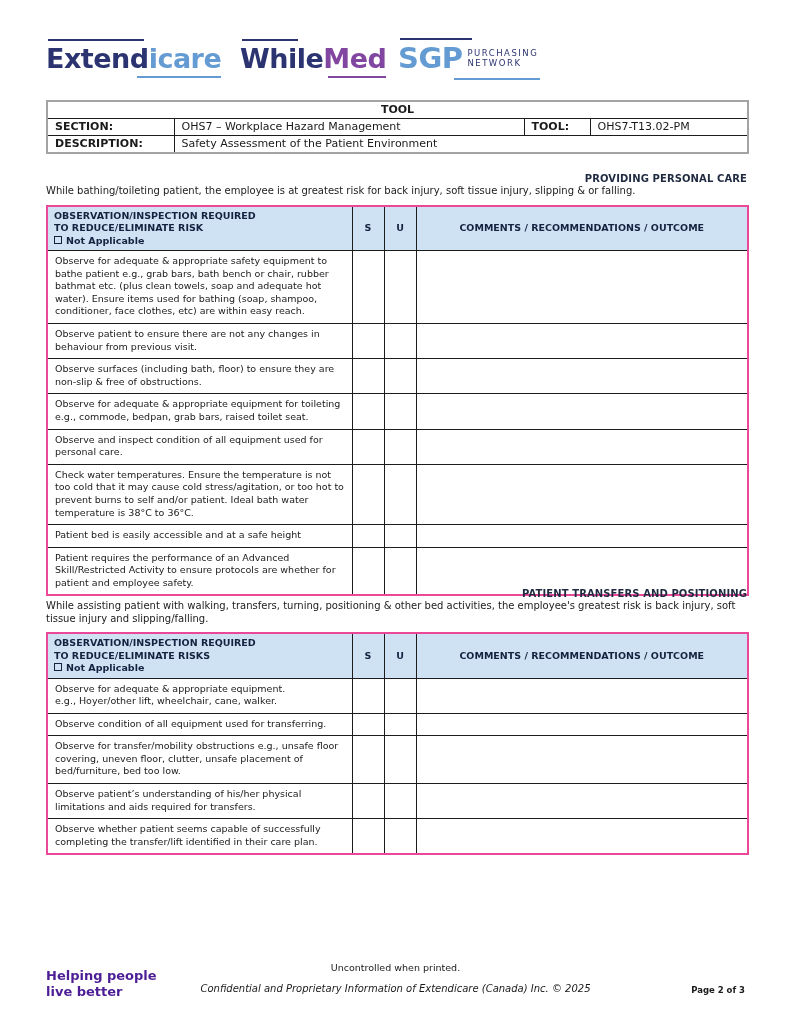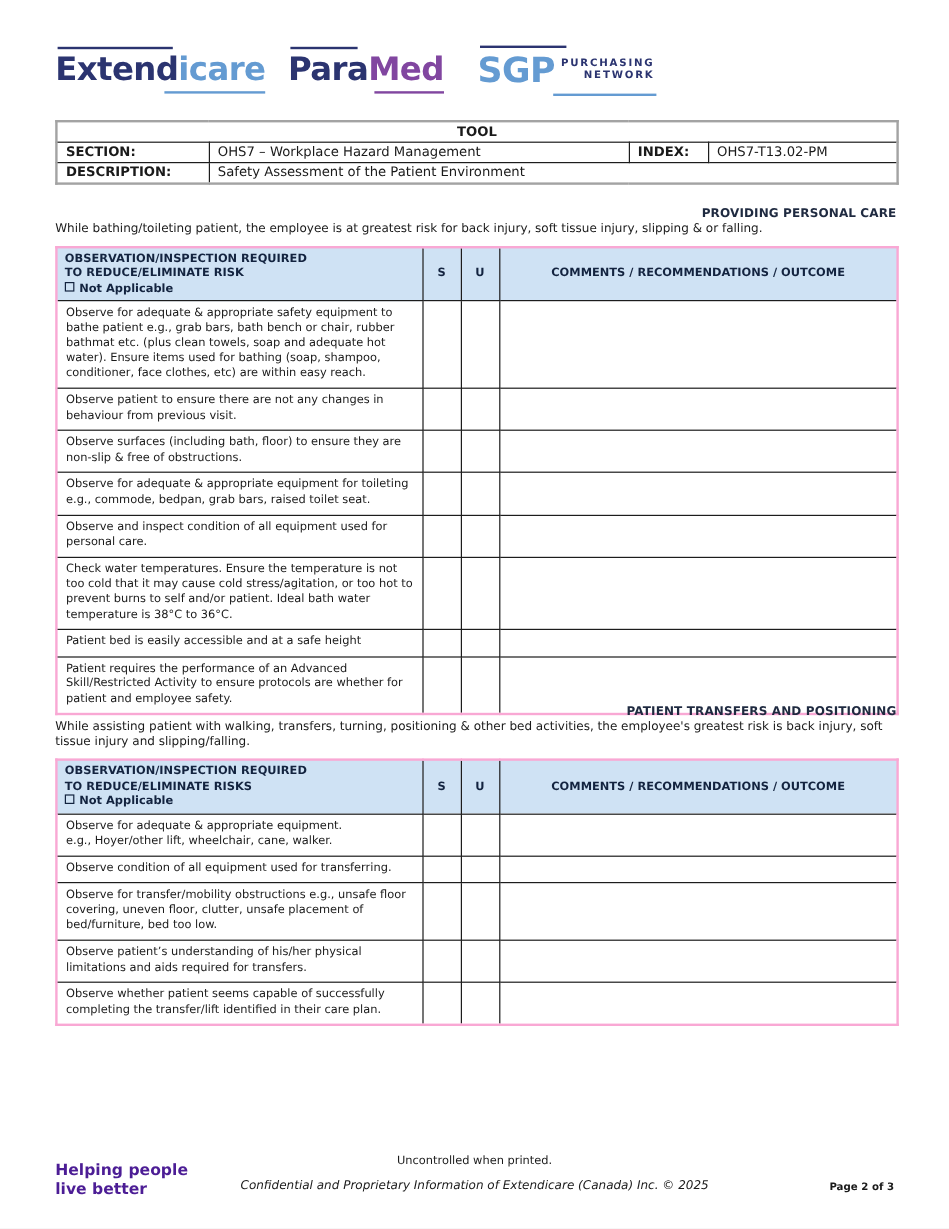--- a/index.html
+++ b/index.html
@@ -21,37 +21,37 @@
   .lg-purple { color:#8146a0; }
   .rule { position:absolute; height:2px; }
   .ext-top   { top:-5px; left:2px;  width:96px;  background:#2b3470; }
   .ext-bot   { bottom:-4px; right:0; width:84px; background:#649bd2; }
   .para-top  { top:-5px; left:2px;  width:56px;  background:#2b3470; }
   .para-bot  { bottom:-4px; right:0; width:58px; background:#8146a0; }
   .sgp-wrap  { position:relative; display:flex; align-items:center; }
   .sgp-top   { top:-4px; left:2px; width:72px; background:#2b3470; }
   .sgp-bot   { bottom:-6px; right:-2px; width:86px; background:#649bd2; }
   .sgp-text  { font-weight:bold; font-size:29px; line-height:32px; letter-spacing:-0.5px; }
-  .sgp-stack { margin-left:5px; font-weight:bold; font-size:8.5px; line-height:10px; letter-spacing:1.5px; color:#2b3470;text-align:right; }
+  .sgp-stack { margin-left:5px; font-weight:normal; font-size:8.5px; line-height:10px; letter-spacing:1.5px; color:#2b3470; }
 
   
   .title-table { position:absolute; left:46px; top:100px; width:701px; border-collapse:collapse; table-layout:fixed; }
   .title-table td { border:1px solid #1c1c1c; font-size:11px; padding:1px 7px 2px 7px; height:17px; vertical-align:middle; }
   .title-table { border:2px solid #a3a3a3; }
   .tt-title { text-align:center; font-weight:bold; }
   .tt-label { font-weight:bold; }
 
   
   .section { position:absolute; left:46px; width:701px; }
   .section-1 { top:173px; }
   .section-2 { top:588px; }
   .sec-heading { font-size:10px; font-weight:bold; color:#1f2a40; letter-spacing:0.1px;text-align:right; }
   .sec-intro { font-size:10px; line-height:12.5px; margin:1px 0 7px 0; }
 
-  .obs-table { border-collapse:collapse; width:701px; table-layout:fixed; border:2px solid #f9a8d4;padding-left:36px; }
+  .obs-table { border-collapse:collapse; width:701px; table-layout:fixed; border:2px solid #ec4899;padding-left:36px; }
   .obs-table th, .obs-table td { border:1px solid #1c1c1c; }
   .obs-table th {
     background:#cfe2f4; font-size:9.5px; line-height:12.5px; color:#13233f;
     height:43px; vertical-align:middle; padding:3px 6px;
   }
   .th-obs { text-align:left; }
   .th-center { text-align:center; }
   .checkbox {
     display:inline-block; width:8px; height:8px; border:1.3px solid #13233f;
     margin-right:4px; position:relative; top:0px; background:#cfe2f4;
@@ -88,21 +88,21 @@
     <span class="logo-wordmark">
       <span class="rule ext-top"></span>
       <span class="lg-navy">Extend</span><span class="lg-blue">icare</span>
       <span class="rule ext-bot"></span>
     </span>
   </div>
 
   <div class="logo logo-para">
     <span class="logo-wordmark">
       <span class="rule para-top"></span>
-      <span class="lg-navy">Para</span><span class="lg-purple">Med</span>
+      <span class="lg-navy">While</span><span class="lg-purple">Med</span>
       <span class="rule para-bot"></span>
     </span>
   </div>
 
   <div class="logo logo-sgp">
     <span class="sgp-wrap">
       <span class="rule sgp-top"></span>
       <span class="sgp-text lg-blue">SGP</span>
       <span class="sgp-stack">
         <span>PURCHASING</span><br>
@@ -119,21 +119,21 @@
         <col style="width:66px">
         <col style="width:158px">
       </colgroup>
     <tbody>
         <tr>
       <td colspan="4" class="tt-title">TOOL</td>
     </tr>
     <tr>
       <td class="tt-label">SECTION:</td>
       <td>OHS7 – Workplace Hazard Management</td>
-      <td class="tt-label">INDEX:</td>
+      <td class="tt-label">TOOL:</td>
       <td>OHS7-T13.02-PM</td>
     </tr>
     <tr>
       <td class="tt-label">DESCRIPTION:</td>
       <td colspan="3">Safety Assessment of the Patient Environment</td>
     </tr>
   </tbody>
     </table>
 
   <div class="section section-1">

